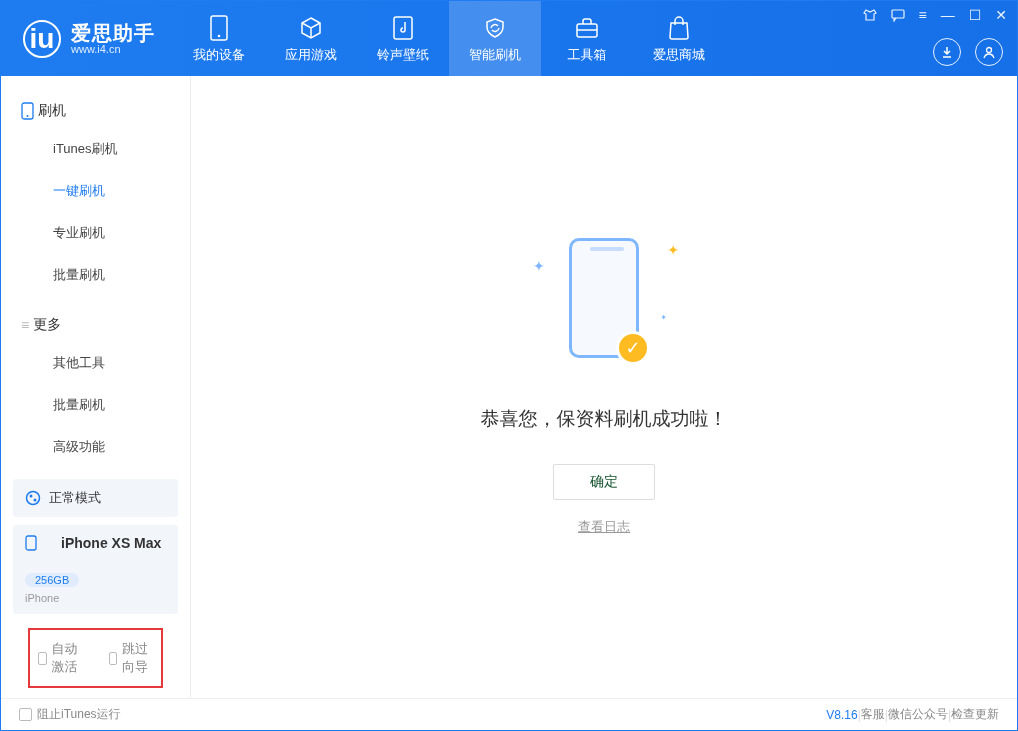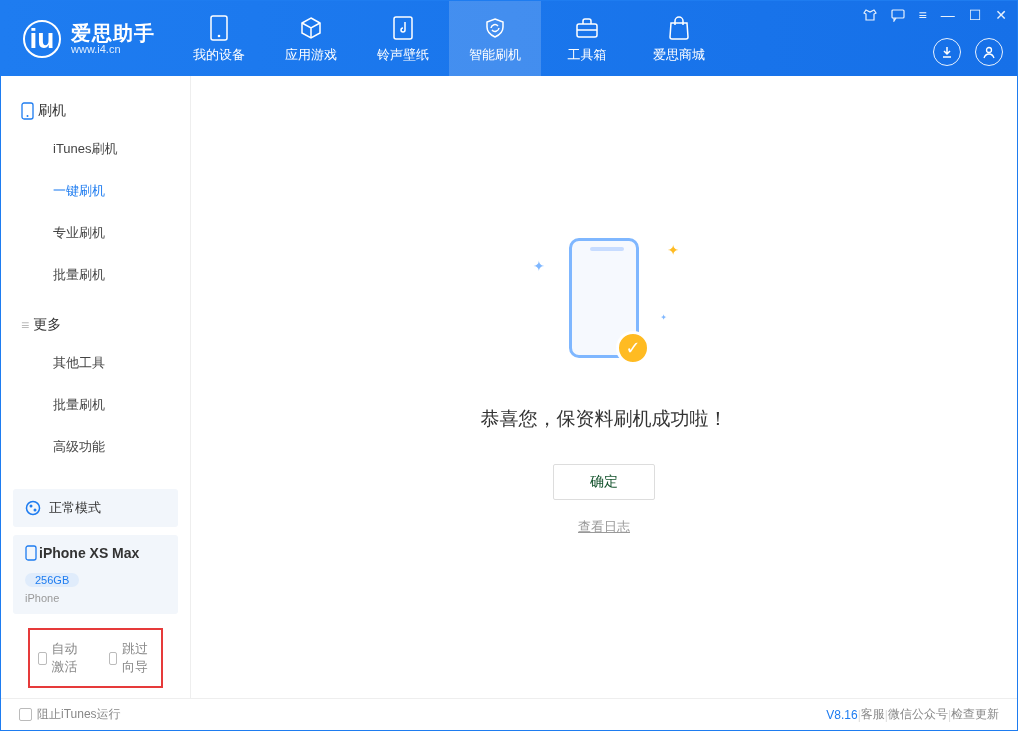--- a/index.html
+++ b/index.html
@@ -21,22 +21,22 @@
 .circ-btn { width: 28px; height: 28px; border: 1.5px solid rgba(255,255,255,.9); border-radius: 50%; display: flex; align-items: center; justify-content: center; cursor: pointer; color:#fff; }
 
 .body-area { flex: 1; display: flex; min-height: 0; }
 .sidebar { width: 190px; border-right: 1px solid #eee; display: flex; flex-direction: column; padding-top: 18px; }
 .side-group-title { display: flex; align-items: center; gap: 4px; padding: 8px 20px; color: #333; font-size: 14px; font-weight: 500; }
 .side-item { padding: 12px 20px 12px 52px; font-size: 13px; color: #444; cursor: pointer; }
 .side-item.active { color: #1e7cf0; }
 .side-spacer { flex: 1; }
 .device-box { margin: 8px 12px; background: #f2f6fb; border-radius: 3px; padding: 10px 12px; font-size: 13px; color:#333; display:flex; align-items:center; gap:8px;}
 .device-info { margin: 0 12px 8px; background: #f2f6fb; border-radius: 3px; padding: 10px 12px; }
-.device-name { font-size: 14px; font-weight: bold; color: #333; display:flex; align-items:center; gap:2px;}
-.badge { display: inline-block; background: #e0ecfb; color: #1e7cf0; border-radius: 10px; padding: 1px 10px; font-size: 11px; margin-top: 12px; }
+.device-name { font-size: 14px; font-weight: bold; color: #333; display:flex; align-items:center; gap:24px;}
+.badge { display: inline-block; background: #e0ecfb; color: #1e7cf0; border-radius: 10px; padding: 1px 10px; font-size: 11px; margin-top: 22px; }
 .device-sub { font-size: 11px; color: #999; margin-top: 4px; }
 .opts-row { border: 2px solid #e63a3a; margin: 6px 27px 10px; padding: 10px 8px; display: flex; gap: 26px; font-size: 13px; color: #888; }
 .chk { display: flex; align-items: center; gap: 5px; cursor: pointer; }
 .chk .box { width: 13px; height: 13px; border: 1px solid #bbb; border-radius: 2px; }
 
 .main { flex: 1; position: relative; display: flex; flex-direction: column; align-items: center; justify-content: center; }
 .phone-illus { width: 70px; height: 120px; border: 3px solid #7fb7ff; border-radius: 10px; position: relative; background: #f6f9fe; }
 .phone-illus::before { content:""; position:absolute; left:18px; top:6px; width:34px; height:4px; background:#c7dcff; border-radius:2px;}
 .check-badge { position: absolute; right: -14px; bottom: -10px; width: 34px; height: 34px; background: #ffbb22; border-radius: 50%; display:flex; align-items:center; justify-content:center; color:#fff; font-size:18px; border:3px solid #fff;}
 .sparkle { position:absolute; font-size:14px; color:#7fb7ff;}

